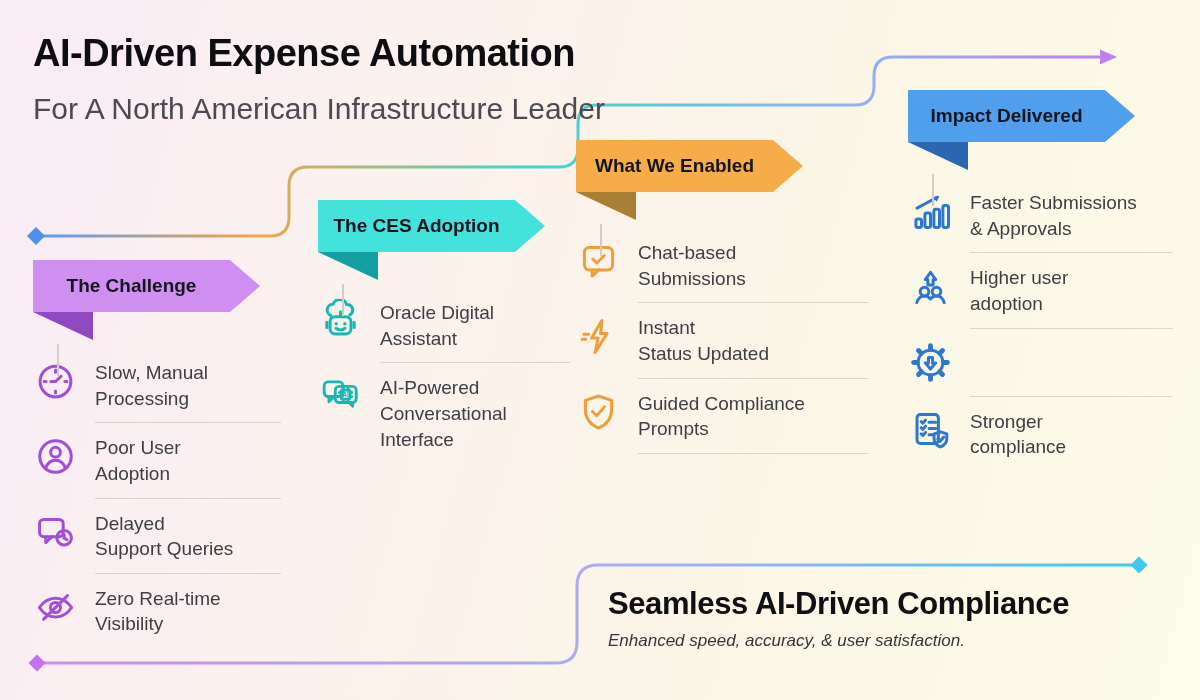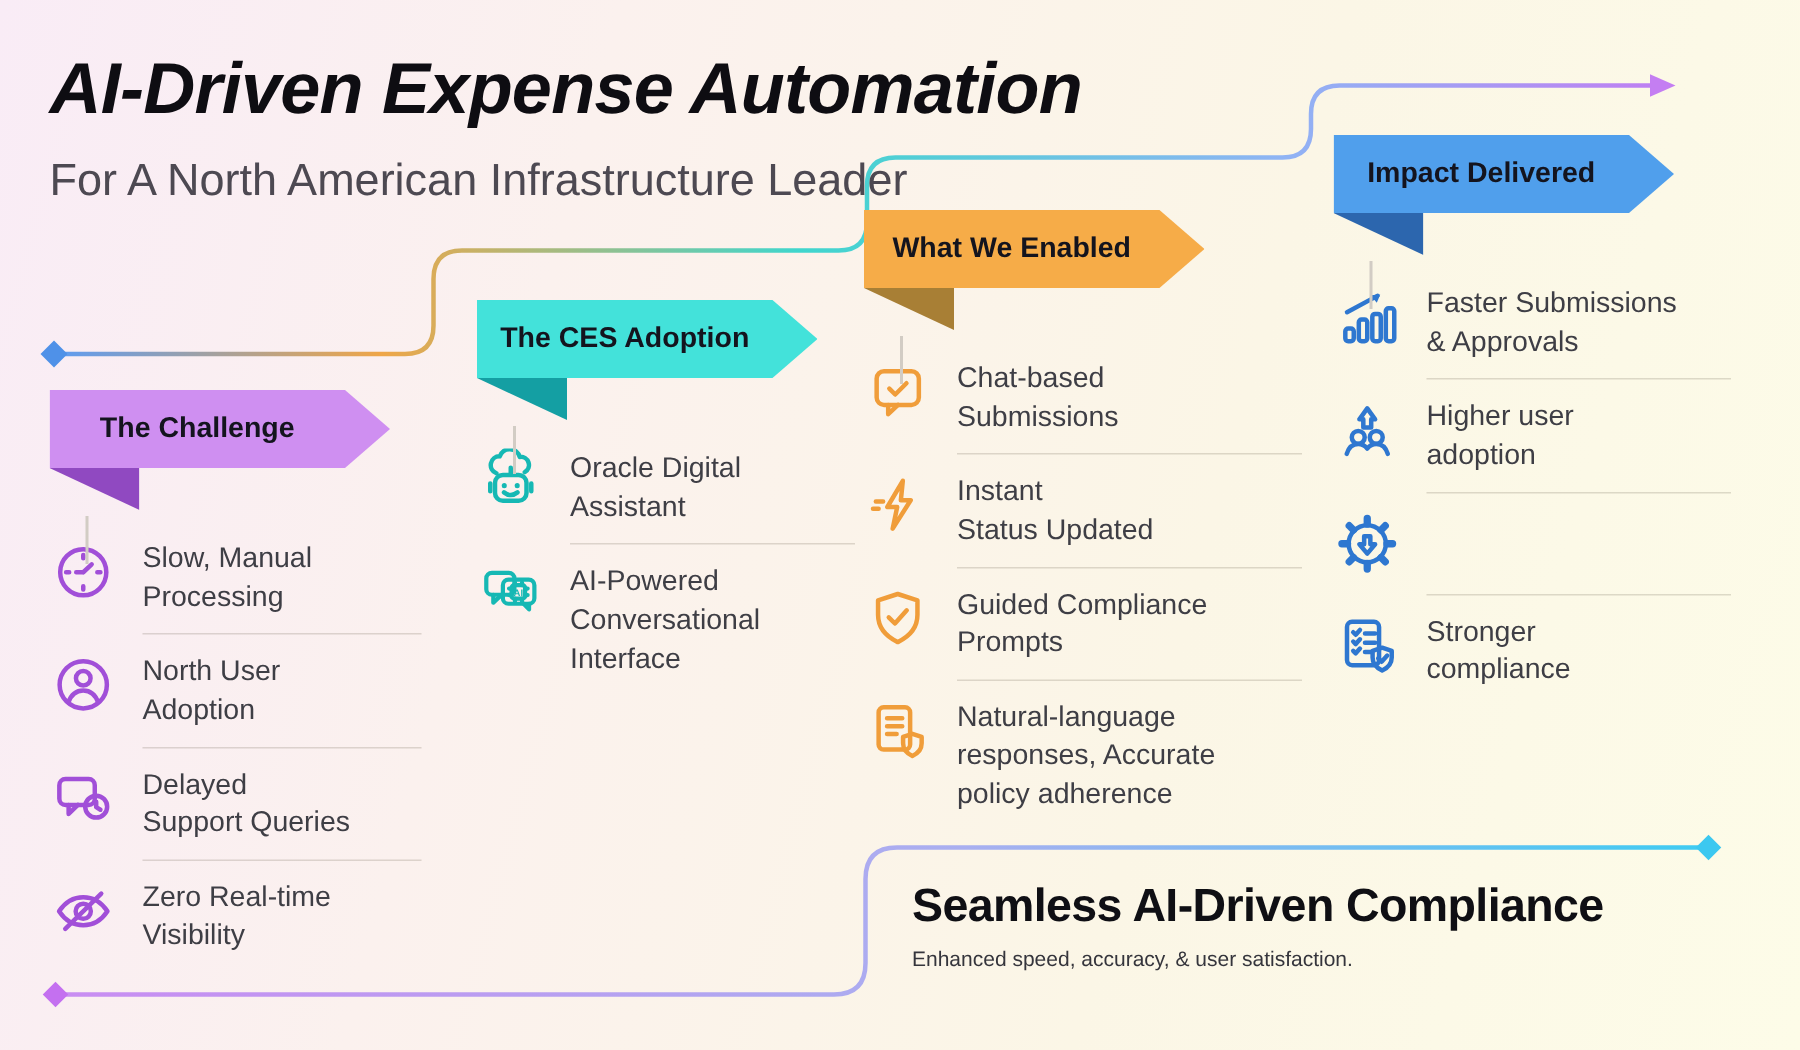--- a/index.html
+++ b/index.html
@@ -5,21 +5,21 @@
   * { margin:0; padding:0; box-sizing:border-box; }
   html,body { width:1200px; height:700px; }
   .stage {
     position:relative; width:1200px; height:700px; overflow:hidden;
     font-family:"Liberation Sans","DejaVu Sans",sans-serif;
     background:linear-gradient(105deg,#f9ecf6 0%,#fbf1ee 30%,#fbf6e6 65%,#fdfce8 100%);
   }
   .flow-svg { position:absolute; left:0; top:0; pointer-events:none; }
 
   .header { position:absolute; left:33px; top:32px; }
-  .title { font-size:48px; font-weight:bold; letter-spacing:-0.5px; color:#0e0d12;font-style:italic; }
+  .title { font-size:38px; font-weight:bold; letter-spacing:-0.5px; color:#0e0d12; }
   .subtitle { margin-top:17px; font-size:30px; color:#4d4952; }
 
   .col { position:absolute; }
   .banner-wrap { position:relative; width:227px; height:52px; }
   .banner {
     width:227px; height:52px; background:var(--banner);
     clip-path:polygon(0 0, 197px 0, 227px 26px, 197px 52px, 0 52px);
     display:flex; align-items:center; justify-content:center;
     padding-right:30px; font-size:19px; font-weight:bold; color:#14141e;
   }
@@ -30,21 +30,21 @@
 
   .items { margin-top:36px; }
   .item { display:flex; align-items:flex-start; gap:17px; padding:11px 0; }
   .item .icon { flex:0 0 45px; width:45px; height:45px; color:var(--icon); }
   .item .icon svg { width:45px; height:45px; display:block; }
   .item .txt { font-size:19px; line-height:1.35; color:#3e3e45; white-space:pre-line; padding-top:1px; }
   .sep { height:1px; background:rgba(110,98,80,.22); margin-left:62px; }
 
   .outcome { position:absolute; left:608px; top:586px; }
   .outcome-title { font-size:31px; font-weight:bold; letter-spacing:-0.4px; color:#0f0f14; }
-  .outcome-sub { margin-top:9px; font-size:14px; color:#35353c; }
+  .outcome-sub { margin-top:9px; font-size:17px; color:#35353c;font-style:italic; }
 </style>
 </head>
 <body>
 
 <div class="stage">
 
   <svg class="flow-svg" width="1200" height="700" viewBox="0 0 1200 700">
     <defs>
       <linearGradient id="gradA" gradientUnits="userSpaceOnUse" x1="40" y1="0" x2="1110" y2="0">
         <stop offset="0" style="stop-color: rgb(95, 156, 240);"></stop>
@@ -92,21 +92,21 @@
       </div>
       <div class="sep"></div>
       <div class="item">
         <span class="icon">
           <svg viewBox="0 0 24 24" fill="none" stroke="currentColor" stroke-width="1.6" stroke-linecap="round" stroke-linejoin="round">
             <circle cx="12" cy="12" r="8.4"></circle>
             <circle cx="12" cy="9.7" r="2.6"></circle>
             <path d="M6.7 18.3c1-2.9 2.9-4.3 5.3-4.3s4.3 1.4 5.3 4.3"></path>
           </svg>
         </span>
-        <span class="txt">North User
+        <span class="txt">Poor User
 Adoption</span>
       </div>
       <div class="sep"></div>
       <div class="item">
         <span class="icon">
           <svg viewBox="0 0 24 24" fill="none" stroke="currentColor" stroke-width="1.6" stroke-linecap="round" stroke-linejoin="round">
             <rect x="3.5" y="5" width="12.6" height="9.2" rx="2.2"></rect>
             <path d="M6.8 14.2v3.2l3.3-3.2"></path>
             <circle cx="16.6" cy="14.8" r="3.9"></circle>
             <path d="M16.6 13.1v1.9l1.5.9"></path>
@@ -206,36 +206,24 @@
         <span class="icon">
           <svg viewBox="0 0 24 24" fill="none" stroke="currentColor" stroke-width="1.6" stroke-linecap="round" stroke-linejoin="round">
             <path d="M12 3.2l7 2.3v5.1c0 4.6-2.8 7.7-7 9.7-4.2-2-7-5.1-7-9.7V5.5z"></path>
             <path d="M8.8 11.5l2.2 2.2 4.2-4.7"></path>
           </svg>
         </span>
         <span class="txt">Guided Compliance
 Prompts</span>
       </div>
       <div class="sep"></div>
-      <div class="item">
-        <span class="icon">
-          <svg viewBox="0 0 24 24" fill="none" stroke="currentColor" stroke-width="1.6" stroke-linecap="round" stroke-linejoin="round">
-            <rect x="5.2" y="3.5" width="11.2" height="15" rx="1.8"></rect>
-            <path d="M8.2 7.4h5.4 M8.2 10.2h5.4 M8.2 13h3.4"></path>
-            <path d="M17.2 12.9l3.3 1.1v2.3c0 2.2-1.3 3.6-3.3 4.5-2-.9-3.3-2.3-3.3-4.5V14z"></path>
-          </svg>
-        </span>
-        <span class="txt">Natural-language
-responses, Accurate
-policy adherence</span>
-      </div>
-    </div>
-  </div>
-
-  <div class="col" style="left: 889px; top: 90px; width: 265px; --banner: #509fec; --fold: #2c66ae; --icon: #2e77d0;">
+    </div>
+  </div>
+
+  <div class="col" style="left: 908px; top: 90px; width: 265px; --banner: #509fec; --fold: #2c66ae; --icon: #2e77d0;">
     <div class="banner-wrap">
       <div class="banner">Impact Delivered</div>
       <div class="fold"></div>
       <div class="hangline"></div>
     </div>
     <div class="items">
       <div class="item">
         <span class="icon">
           <svg viewBox="0 0 24 24" fill="none" stroke="currentColor" stroke-width="1.6" stroke-linecap="round" stroke-linejoin="round">
             <rect x="4.2" y="16" width="3" height="4.5" rx="1"></rect>

